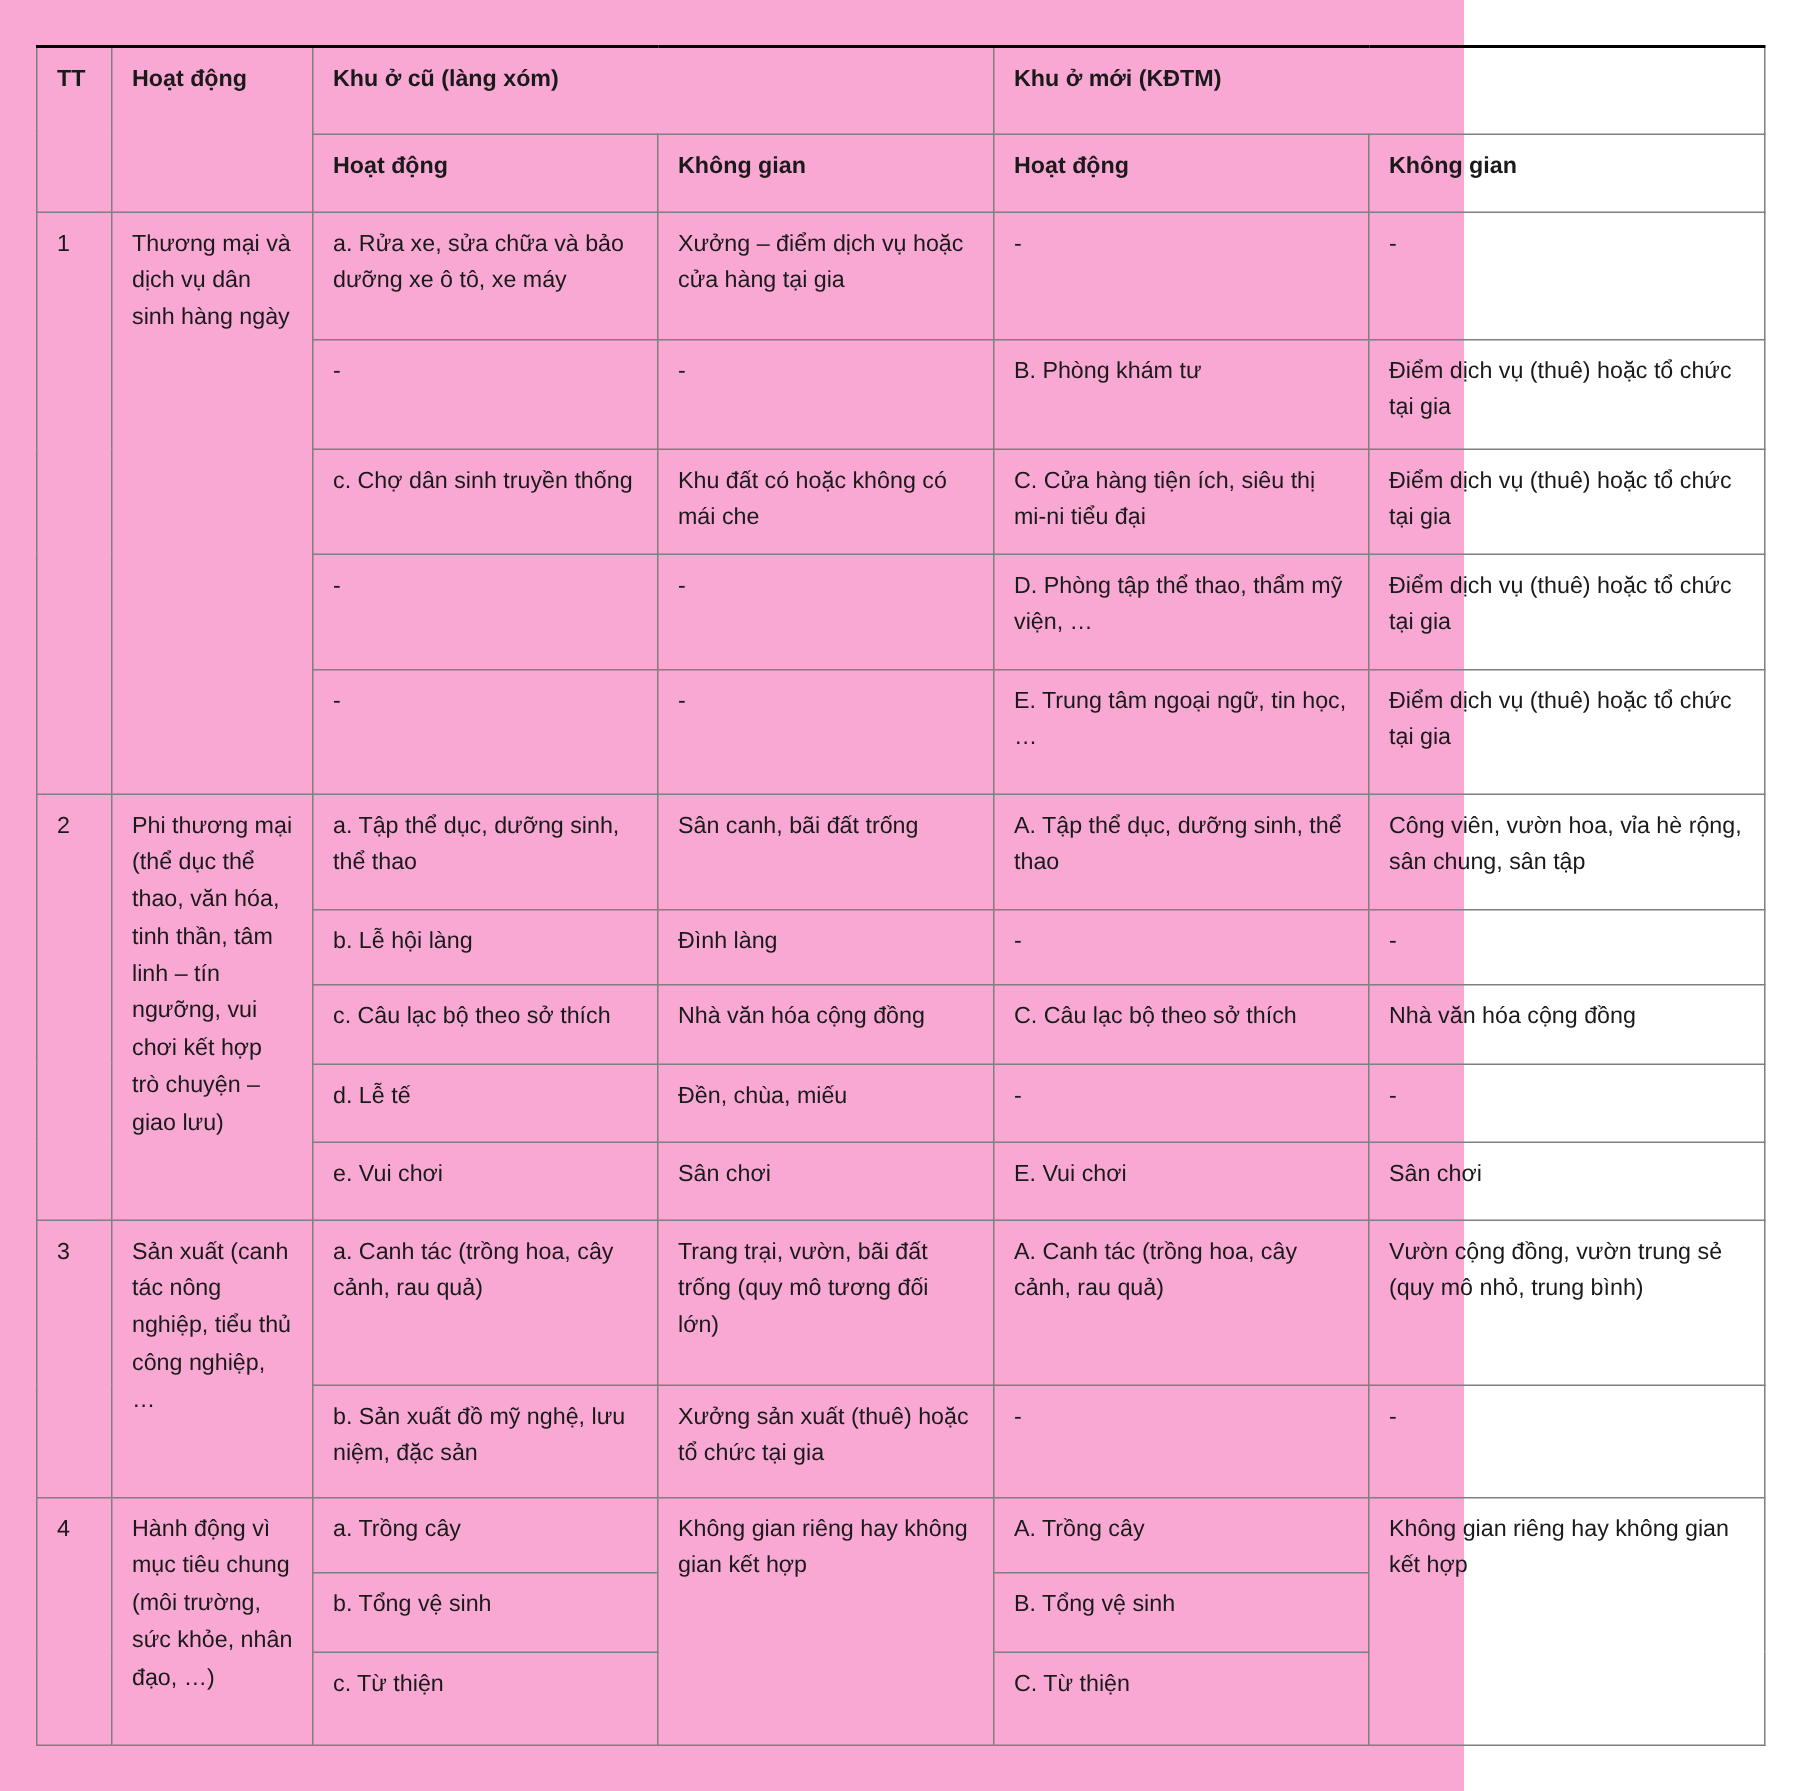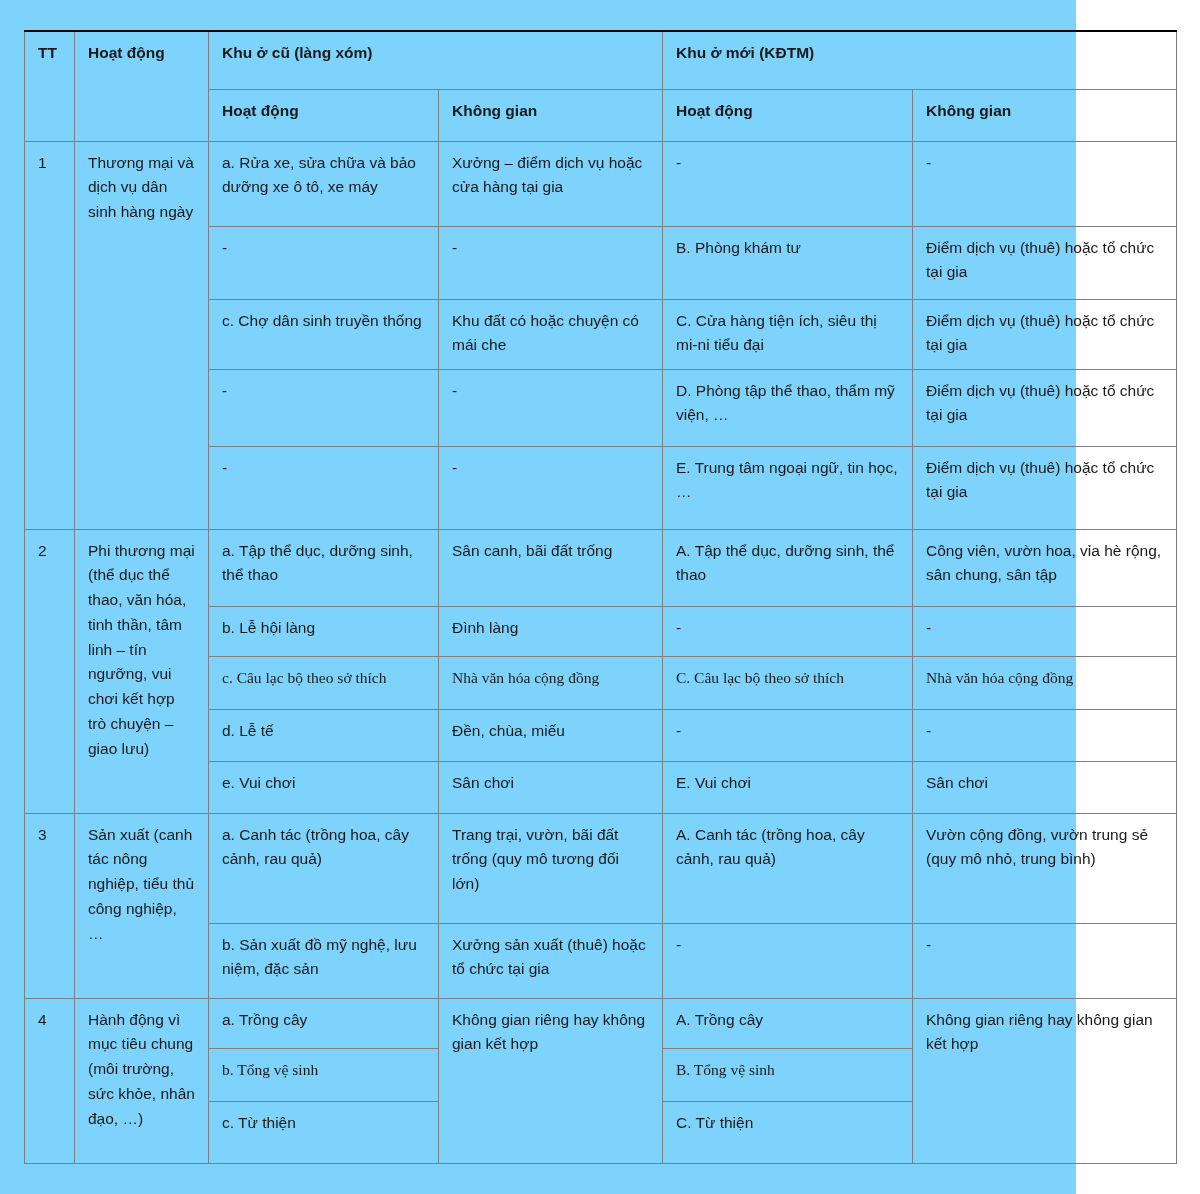--- a/index.html
+++ b/index.html
@@ -3,24 +3,24 @@
 <meta charset="utf-8">
 <style>
   html, body {
     margin: 0;
     padding: 0;
     background: #ffffff;
     font-family: "Liberation Sans", "DejaVu Sans", sans-serif;
     color: #1a1a1a;
   }
   .page {
-    width: 1076px;
+    width: 976px;
     height: 1194px;
     position: relative;
-    background: #7dd3fc;
+    background: #f9a8d4;
   }
   table.cmp {
     position: absolute;
     left: 24px;
     top: 30px;
     width: 1152px;
     border-collapse: collapse;
     table-layout: fixed;
     font-size: 15.5px;
     line-height: 1.6;
@@ -44,21 +44,21 @@
   }
   
   tr.r58 { height: 58px; }
   tr.r52 { height: 52px; }
   tr.r85 { height: 85px; }
   tr.r73 { height: 73px; }
   tr.r70 { height: 70px; padding-left: 32px; }
   tr.r77 { height: 77px; }
   tr.r83 { height: 83px; }
   tr.r50 { height: 50px; padding-left: 24px; }
-  tr.r53 { height: 53px; font-family: Liberation Serif, serif; }
+  tr.r53 { height: 53px; }
   tr.r110 { height: 110px; }
   tr.r75 { height: 75px; }
   tr.r62 { height: 62px; }
 </style>
 </head>
 <body>
 
 <div class="page">
   <table class="cmp">
     <colgroup>
@@ -94,21 +94,21 @@
         <td>-</td>
       </tr>
       <tr class="r73">
         <td>-</td>
         <td>-</td>
         <td>B. Phòng khám tư</td>
         <td>Điểm dịch vụ (thuê) hoặc  tổ chức tại gia</td>
       </tr>
       <tr class="r70">
         <td>c. Chợ dân sinh truyền thống</td>
-        <td>Khu đất có hoặc chuyện có mái che</td>
+        <td>Khu đất có hoặc không có mái che</td>
         <td>C. Cửa hàng tiện ích, siêu thị mi-ni tiểu đại</td>
         <td>Điểm dịch vụ (thuê) hoặc  tổ chức tại gia</td>
       </tr>
       <tr class="r77">
         <td>-</td>
         <td>-</td>
         <td>D. Phòng tập thể thao, thẩm mỹ viện, …</td>
         <td>Điểm dịch vụ (thuê) hoặc  tổ chức tại gia</td>
       </tr>
       <tr class="r83">

